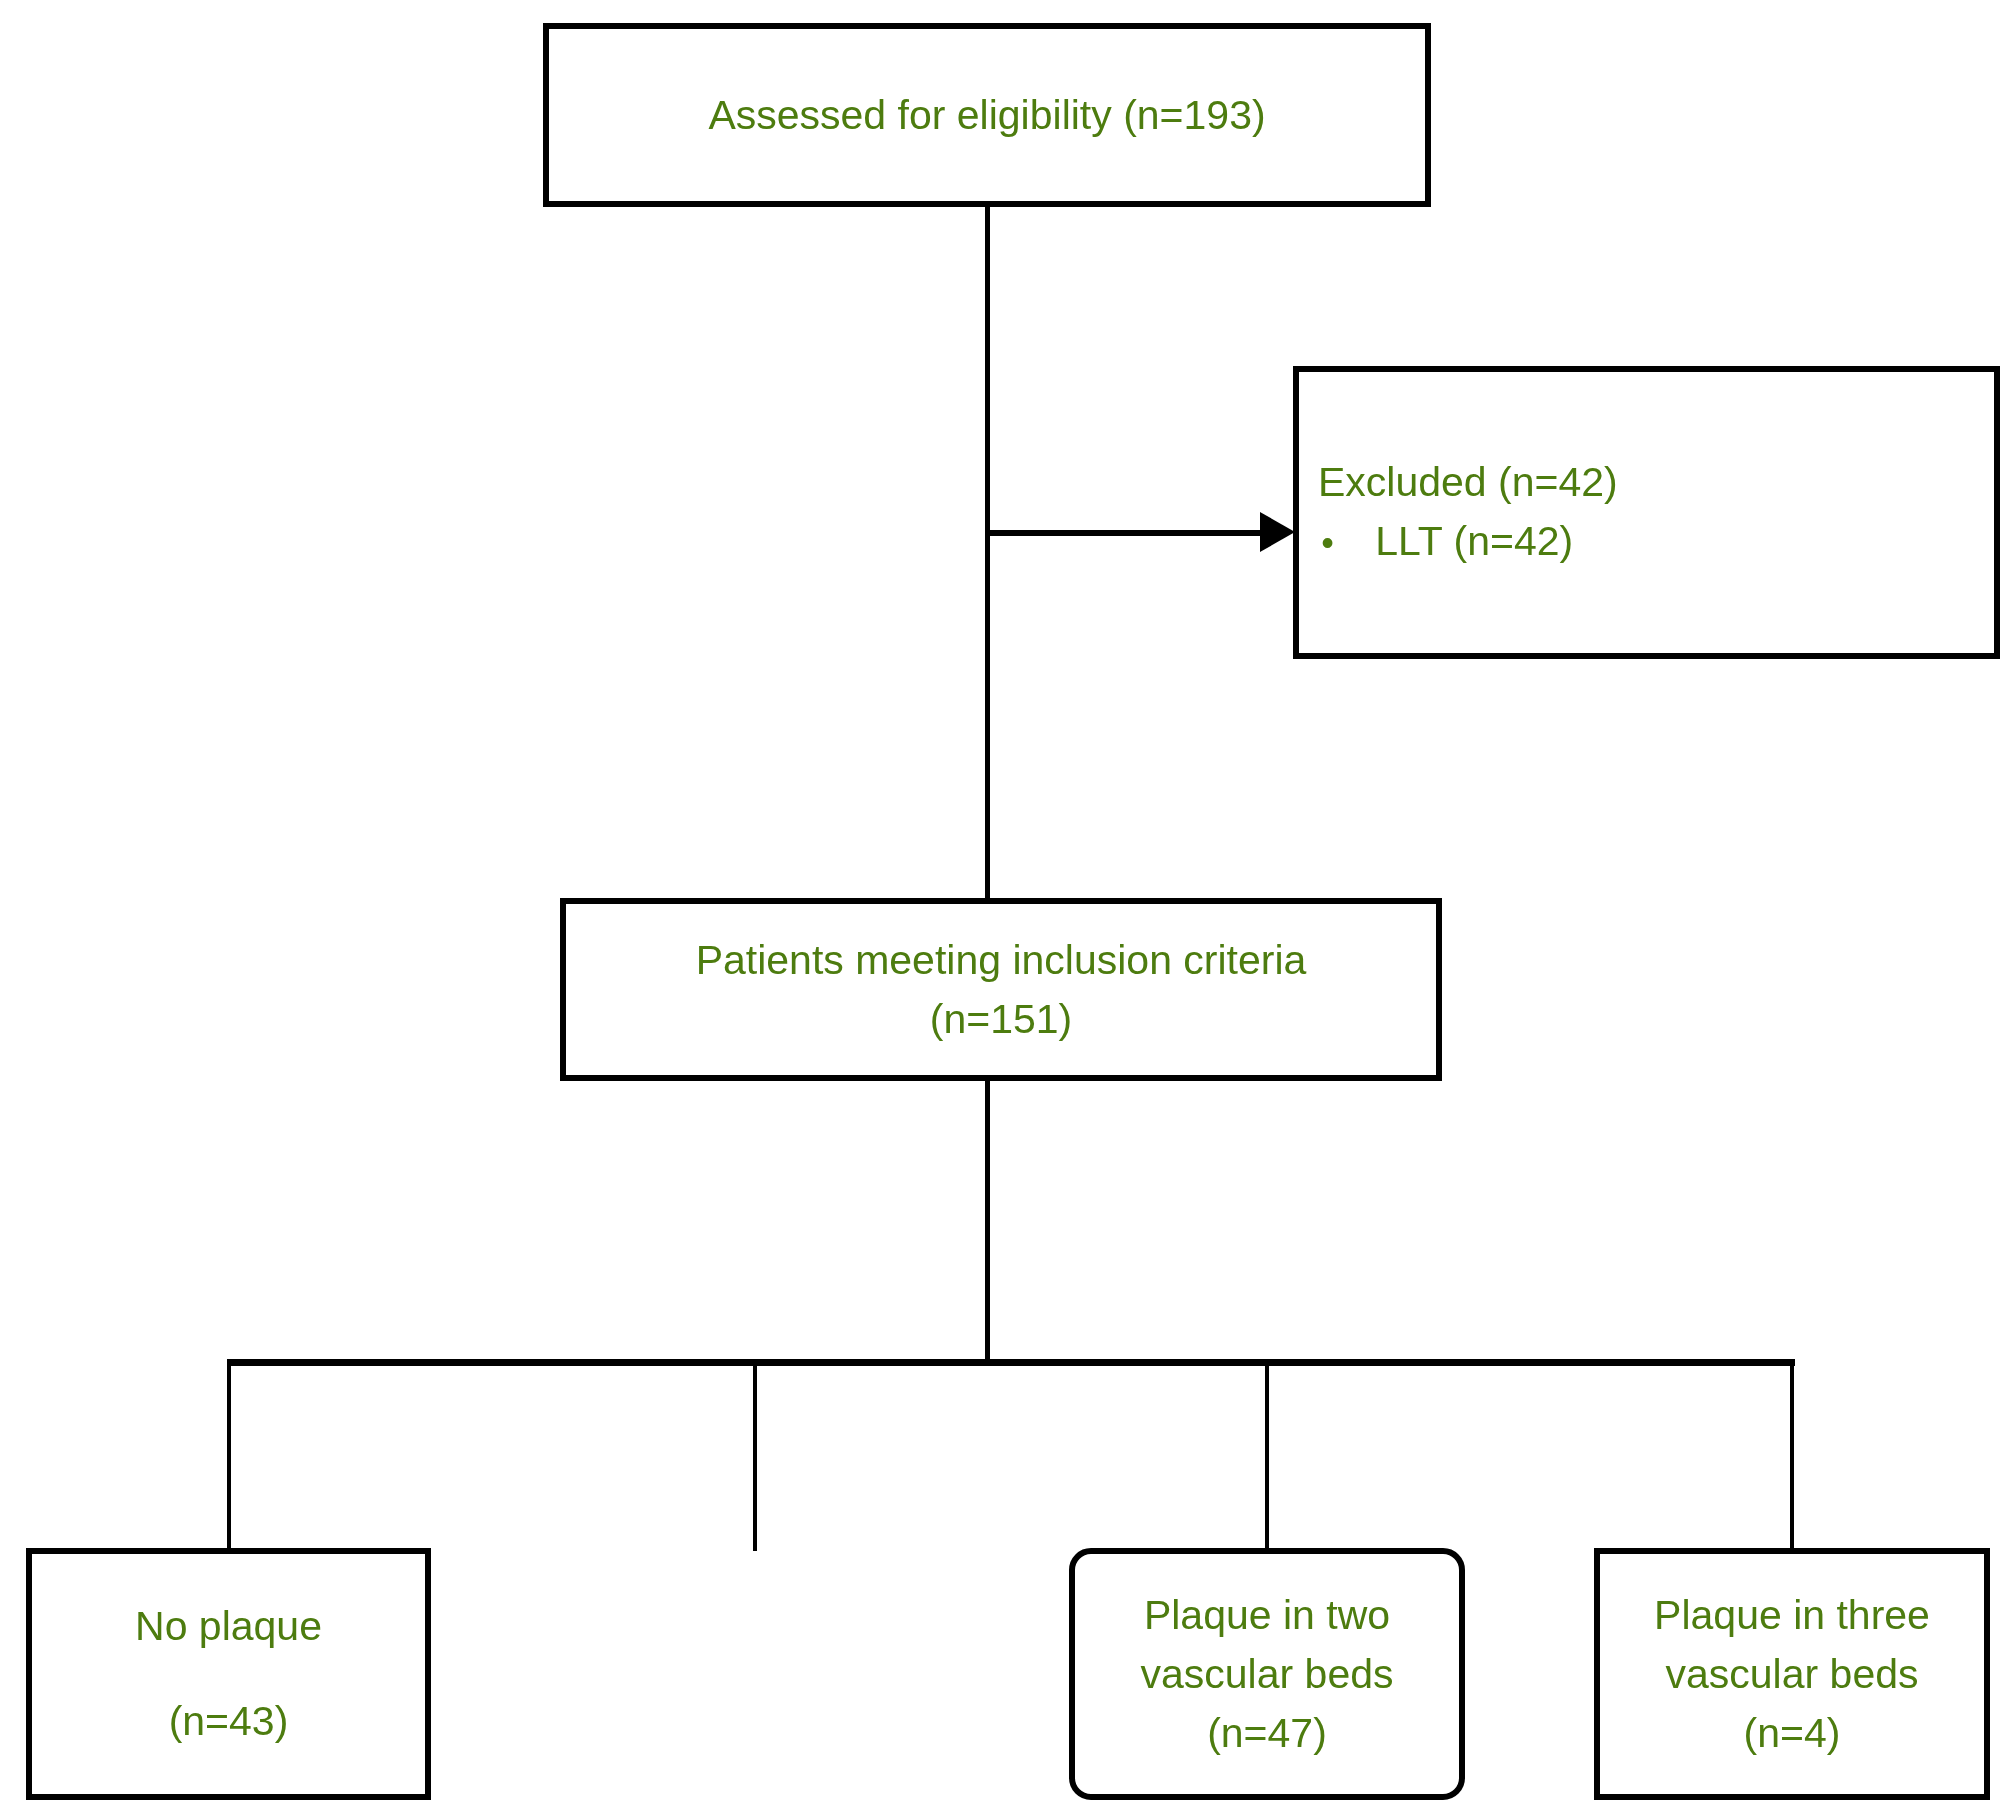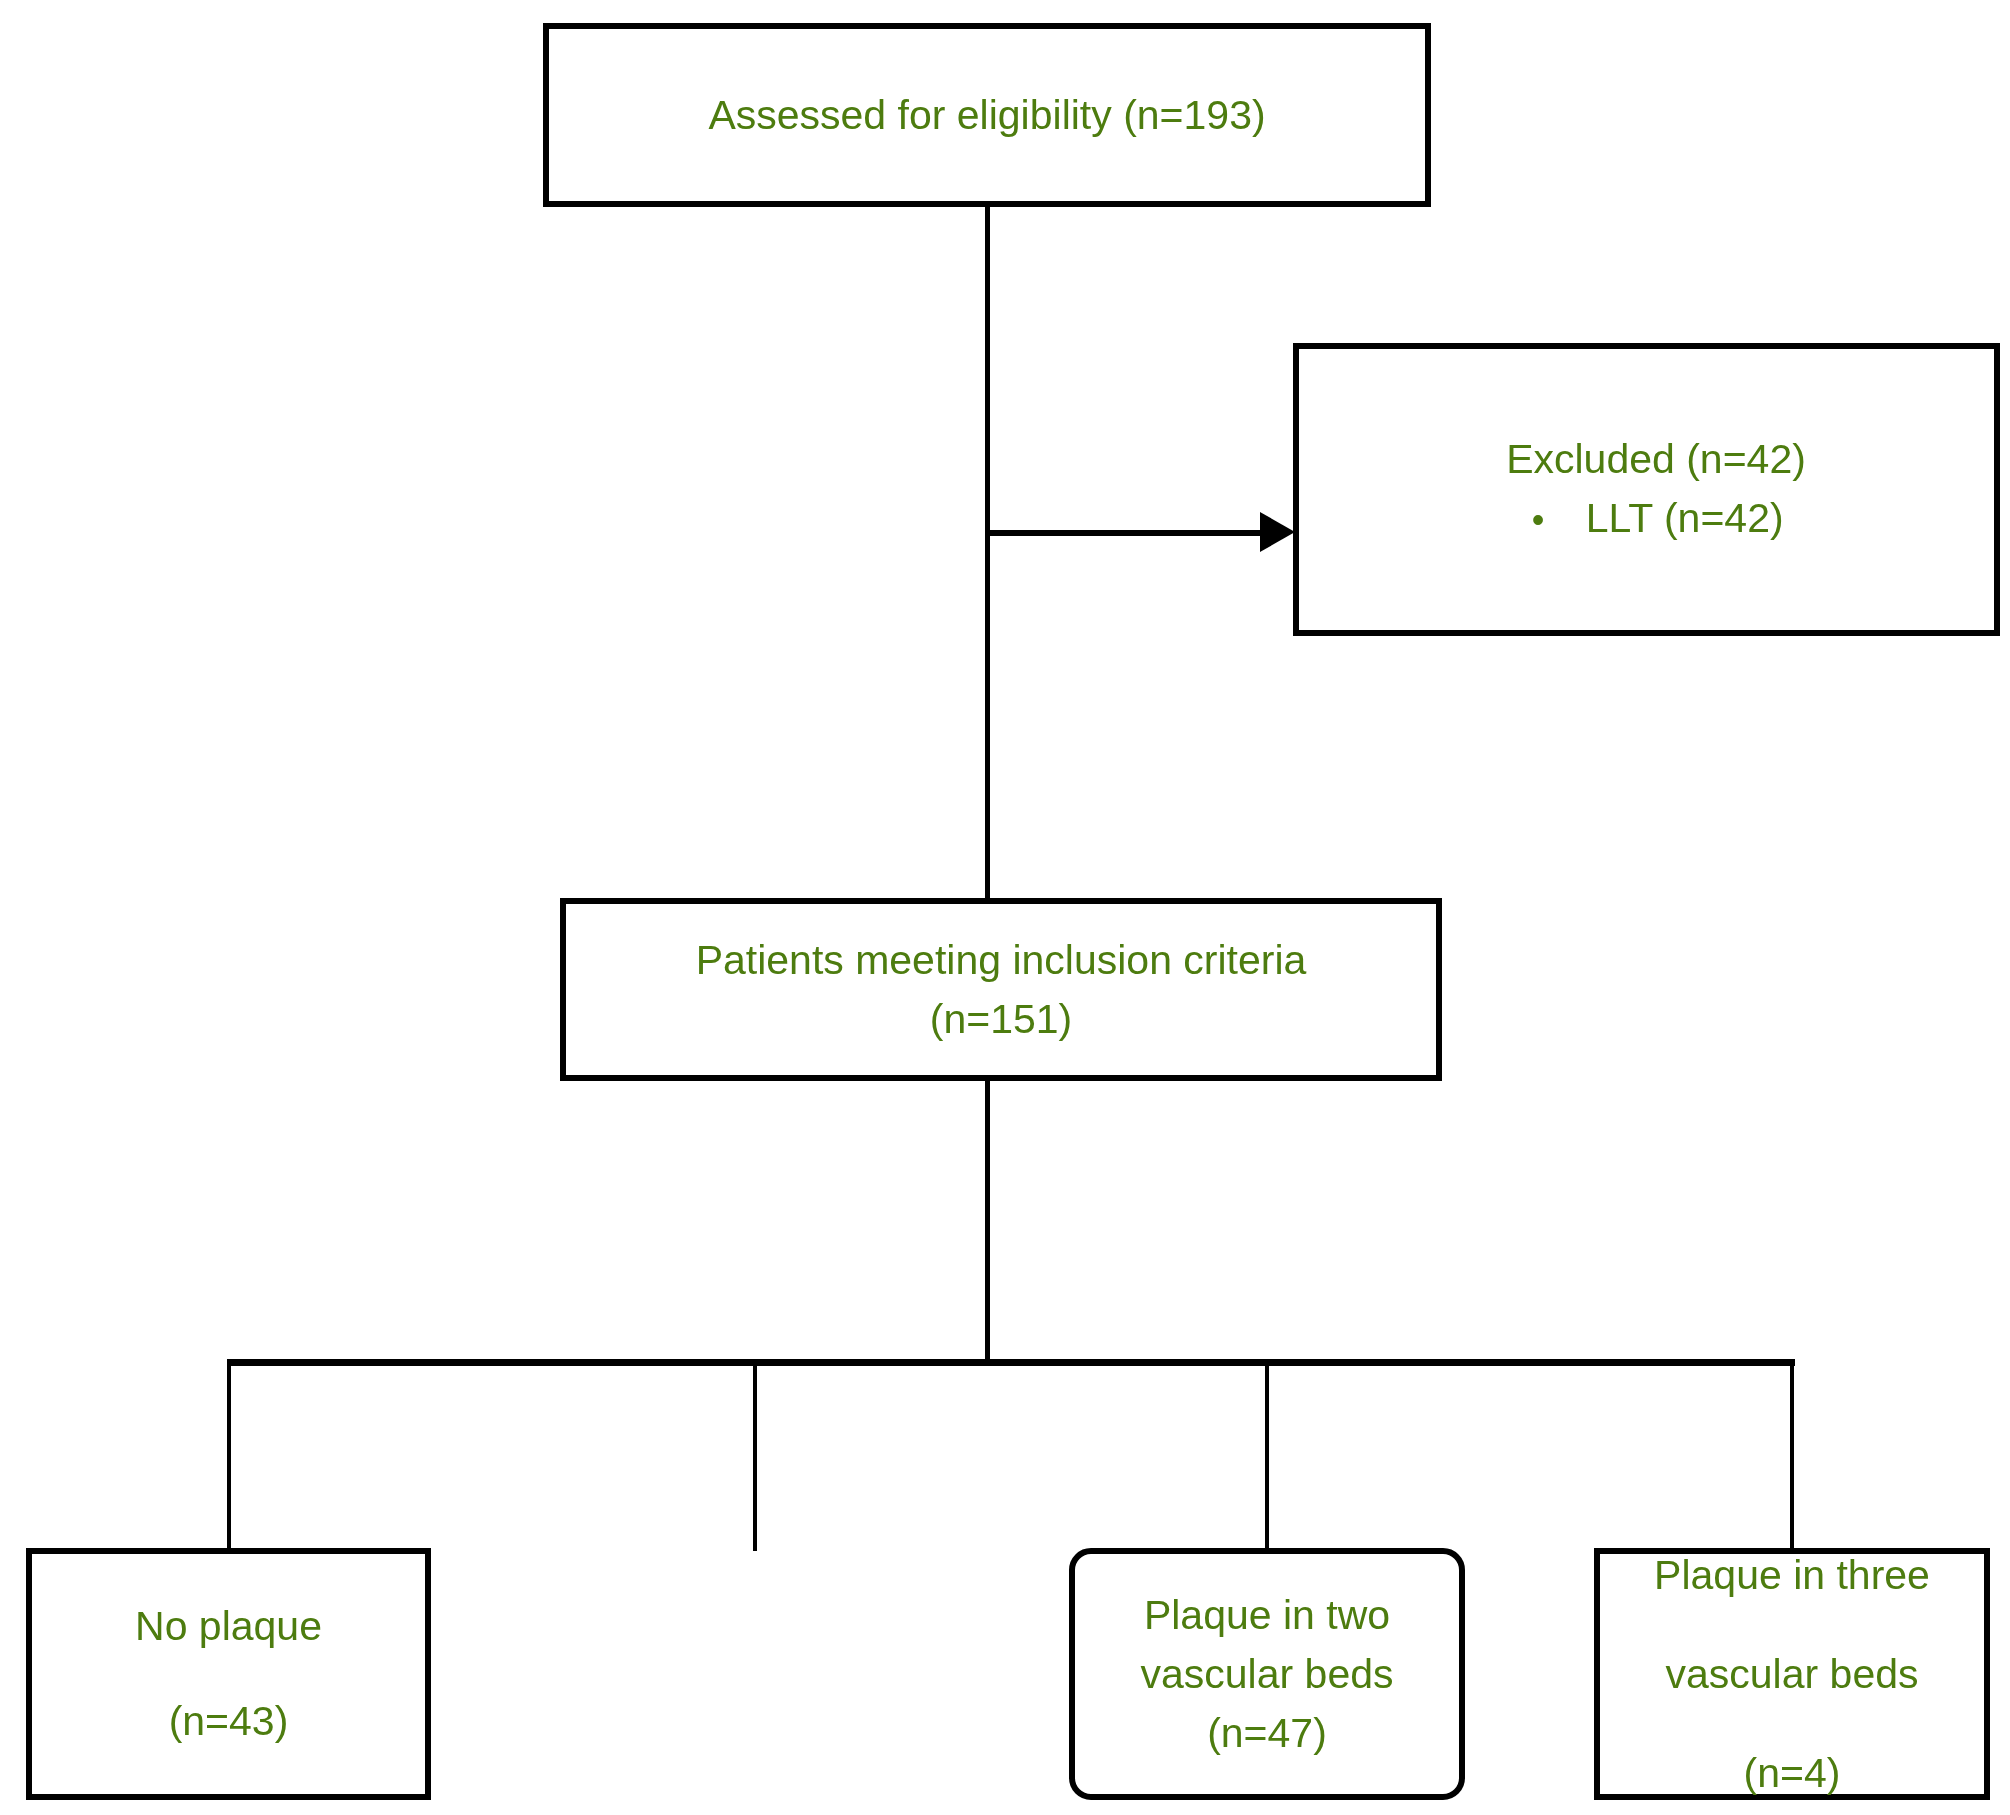--- a/index.html
+++ b/index.html
@@ -25,28 +25,28 @@
     justify-content: center;
     align-items: center;
     font-size: 41px;
     line-height: 59px;
     text-align: center;
   }
   .box .line { white-space: nowrap; }
 
   
   .assessed-box  { left: 543px;  top: 23px;   width: 888px; height: 184px; }
-  .excluded-box  { left: 1293px; top: 343px;  width: 707px;  height: 293px;
-                   align-items: center; text-align: left; padding-left: 19px; }
+  .excluded-box  { left: 1293px; top: 366px;  width: 707px;  height: 293px;
+                   align-items: flex-start; text-align: left; padding-left: 19px; }
   .inclusion-box { left: 520px;  top: 898px; width: 882px; height: 183px; margin-left: 40px; }
   .outcome-box   { top: 1548px;  height: 252px; }
   .outcome-1 { left: 26px;   width: 405px; gap: 36px; }
   .outcome-2 { left: 556px;  width: 399px; }
   .outcome-3 { left: 1069px; width: 396px; border-radius: 22px; }
-  .outcome-4 { left: 1594px; width: 396px; gap: 40px; }
+  .outcome-4 { left: 1594px; width: 396px; }
 
   .bullet-row {
     display: flex;
     align-items: baseline;
     white-space: nowrap;
   }
   .bullet-glyph {
     display: inline-block;
     width: 54px;
     margin-left: 3.3px;

